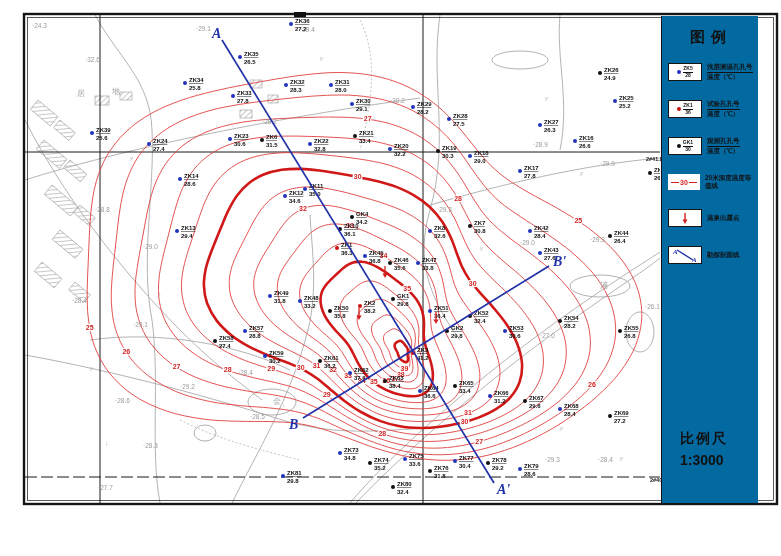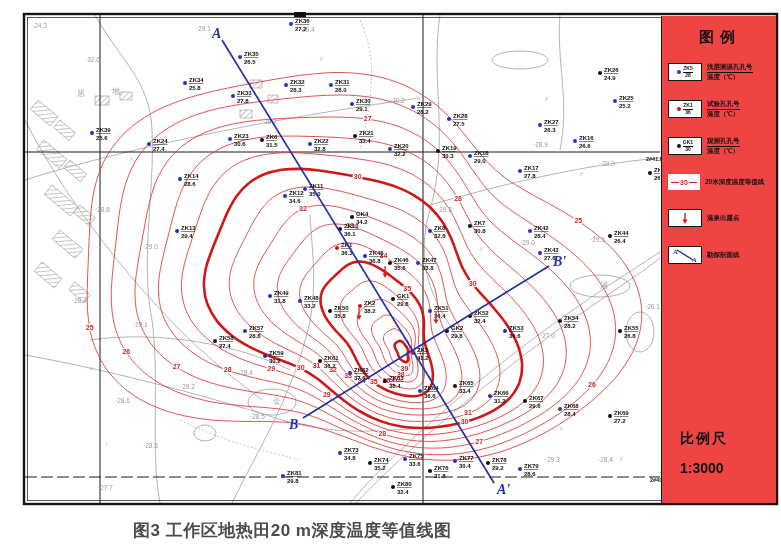--- a/index.html
+++ b/index.html
@@ -2,39 +2,39 @@
 <html><head>
 <meta charset="utf-8">
 <style>
   html,body{margin:0;padding:0;background:#fff;}
   .page{position:relative;width:781px;height:556px;background:#fff;overflow:hidden;
         font-family:"Liberation Sans",sans-serif;}
   svg{font-family:"Liberation Sans",sans-serif;}
   .caption{position:absolute;left:133px;top:519px;font-size:17px;font-weight:bold;
            color:#4b4b4b;letter-spacing:.5px;white-space:nowrap;}
   
-  .legend{position:absolute;left:661px;top:16px;width:115px;height:487px;background:#ef4444;
+  .legend{position:absolute;left:661px;top:16px;width:97px;height:487px;background:#0369a1;
           border-left:1px solid #151515;box-sizing:border-box;padding:12px 4px 0 6px;}
   .legend-title{text-align:center;font-size:15px;font-weight:bold;letter-spacing:6px;
                 color:#111;margin-bottom:16px;}
   .lrow{display:flex;align-items:center;gap:5px;margin-bottom:19px;}
   .lsym{width:32px;min-width:32px;height:16px;border:1px solid #151515;display:flex;
         align-items:center;justify-content:center;gap:2px;background:#fff;}
   .lsym.nobox{border:none;}
   .dot{width:4px;height:4px;border-radius:50%;display:inline-block;}
   .mini{display:inline-block;font-size:5px;line-height:5px;font-weight:bold;color:#111;text-align:center;}
   .mini .mid{display:block;border-bottom:.5px solid #111;padding-bottom:.5px;}
   .ltxt{font-size:6.5px;line-height:8px;color:#111;font-weight:bold;}
   .frac .l1{border-bottom:.6px solid #111;padding-bottom:1px;display:inline-block;}
   .l2:empty{display:none;}
   .c30{color:#d21f1f;font-size:7px;font-weight:bold;display:flex;align-items:center;gap:1px;}
   .c30 i{display:inline-block;width:8px;height:0;border-top:1.6px solid #d21f1f;}
   .scale{position:absolute;left:0;right:6px;top:414px;padding-left:18px;color:#111;}
   .scale .sl{font-size:14px;font-weight:bold;letter-spacing:2px;}
-  .scale .sv{font-size:14px;font-weight:bold;margin-top:12px;}
+  .scale .sv{font-size:14px;font-weight:bold;margin-top:4px;}
 </style>
 </head>
 <body>
 
 <div class="page">
 
   <svg id="mapsvg" width="781" height="512" viewBox="0 0 781 512">
     <defs>
       <pattern id="hat" width="4" height="4" patternUnits="userSpaceOnUse" patternTransform="rotate(45)">
         <rect width="4" height="4" fill="#ffffff"></rect>
@@ -706,14 +706,13 @@
           <div class="l1">勘探剖面线</div>
         </div>
     </div>
 
     <div class="scale">
       <div class="sl">比例尺</div>
       <div class="sv">1:3000</div>
     </div>
   </div>
 
-  <div class="caption">图3 工作区地热田20 m深度温度等值线图</div>
 </div>
 
 </body></html>

